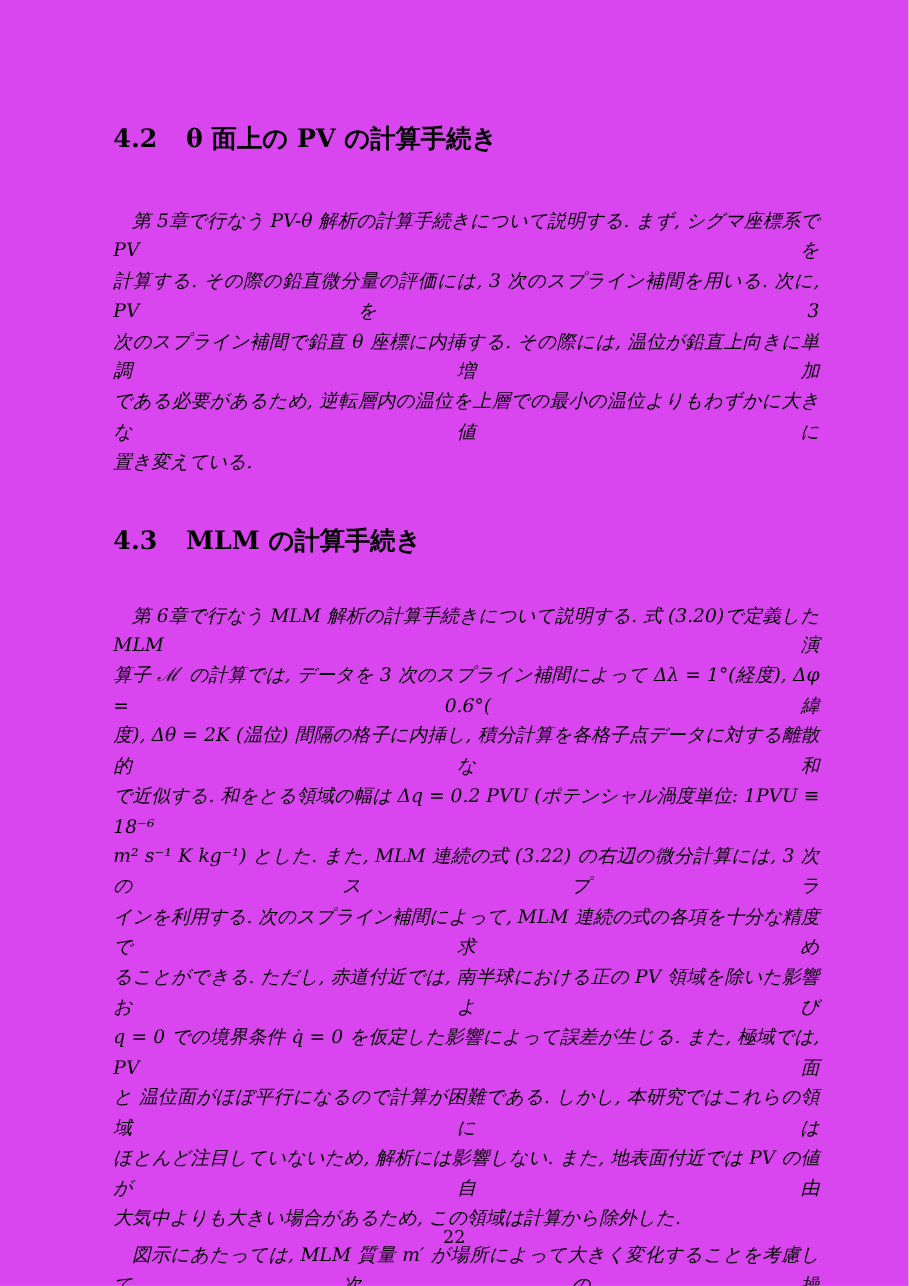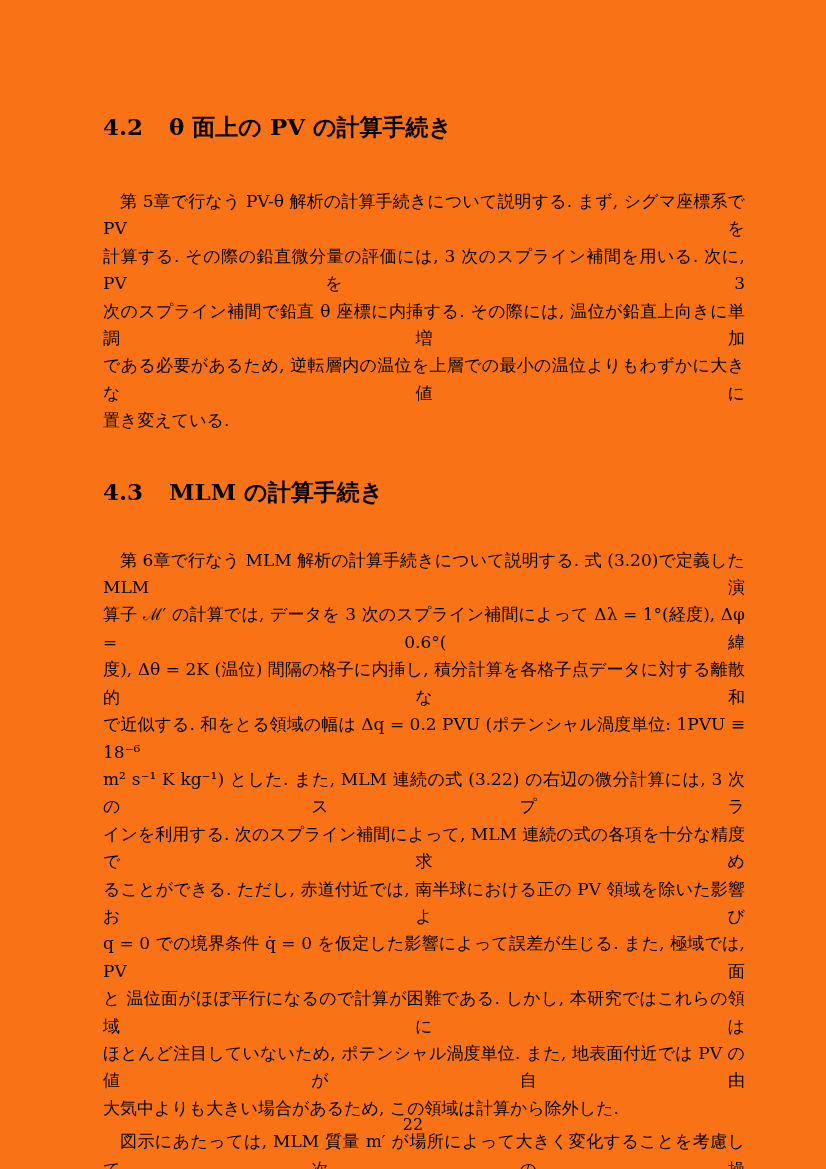--- a/index.html
+++ b/index.html
@@ -1,21 +1,21 @@
 <!DOCTYPE html>
 <html><head>
 <meta charset="utf-8">
 <style>
   html, body { margin: 0; padding: 0; background: #e8e8e8; }
   .page {
     position: relative;
     width: 826px;
     height: 1169px;
     margin: 0 auto;
-    background: #f97316;
+    background: #d946ef;
     color: #000000;
     font-family: "DejaVu Serif", "Liberation Serif", serif;
     overflow: hidden;
   }
   .content {
     position: absolute;
     left: 103px;
     top: 0;
     width: 642px;
     padding-top: 112px;
@@ -33,20 +33,21 @@
     font-size: 17px;
     line-height: 27.4px;
   }
   .para-1 { margin-top: 46px; }
   .heading-2 { margin-top: 42px; }
   .para-2 { margin-top: 40px; }
   .para-3 { margin-top: 6px; }
   .line {
     text-align: justify;
     text-align-last: justify;
+    font-style: italic;
   }
   .line.first { text-indent: 17px; }
   .line.last { text-align-last: left; }
   .page-number {
     position: absolute;
     top: 1115px;
     left: 0;
     width: 100%;
     text-align: center;
     font-size: 16px;
@@ -80,21 +81,21 @@
     <div class="para para-2">
       <div class="line first">第 6章で行なう MLM 解析の計算手続きについて説明する. 式 (3.20)で定義した MLM 演</div>
       <div class="line">算子 ℳ′ の計算では, データを 3 次のスプライン補間によって Δλ = 1°(経度), Δφ = 0.6°(緯</div>
       <div class="line">度), Δθ = 2K (温位) 間隔の格子に内挿し, 積分計算を各格子点データに対する離散的な和</div>
       <div class="line">で近似する. 和をとる領域の幅は Δq = 0.2 PVU (ポテンシャル渦度単位: 1PVU ≡ 18⁻⁶</div>
       <div class="line">m² s⁻¹ K kg⁻¹) とした. また, MLM 連続の式 (3.22) の右辺の微分計算には, 3 次のスプラ</div>
       <div class="line">インを利用する. 次のスプライン補間によって, MLM 連続の式の各項を十分な精度で求め</div>
       <div class="line">ることができる. ただし, 赤道付近では, 南半球における正の PV 領域を除いた影響および</div>
       <div class="line">q = 0 での境界条件 q̇ = 0 を仮定した影響によって誤差が生じる. また, 極域では, PV 面</div>
       <div class="line">と 温位面がほぼ平行になるので計算が困難である. しかし, 本研究ではこれらの領域には</div>
-      <div class="line">ほとんど注目していないため, ポテンシャル渦度単位. また, 地表面付近では PV の値が自由</div>
+      <div class="line">ほとんど注目していないため, 解析には影響しない. また, 地表面付近では PV の値が自由</div>
       <div class="line last">大気中よりも大きい場合があるため, この領域は計算から除外した.</div>
     </div>
 
     <div class="para para-3">
       <div class="line first">図示にあたっては, MLM 質量 m′ が場所によって大きく変化することを考慮して次の操</div>
 
     </div>
 
   </div>
 

